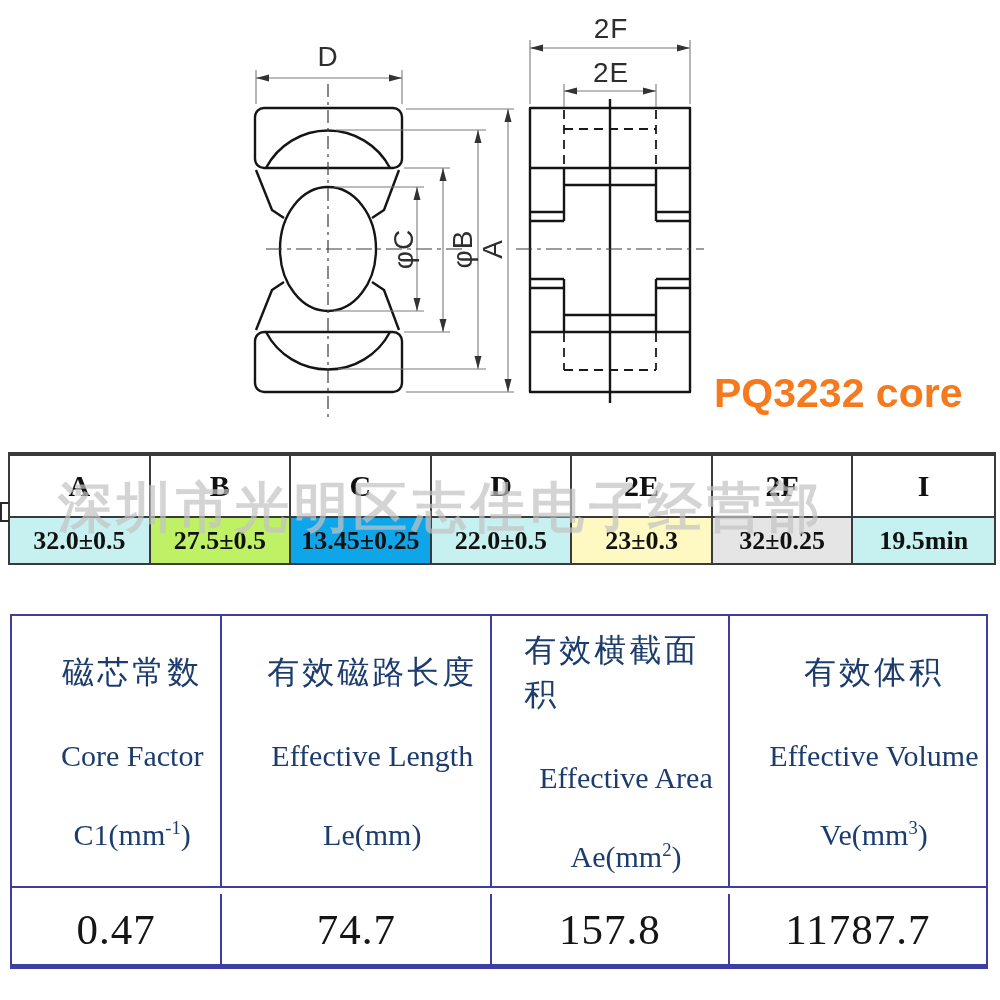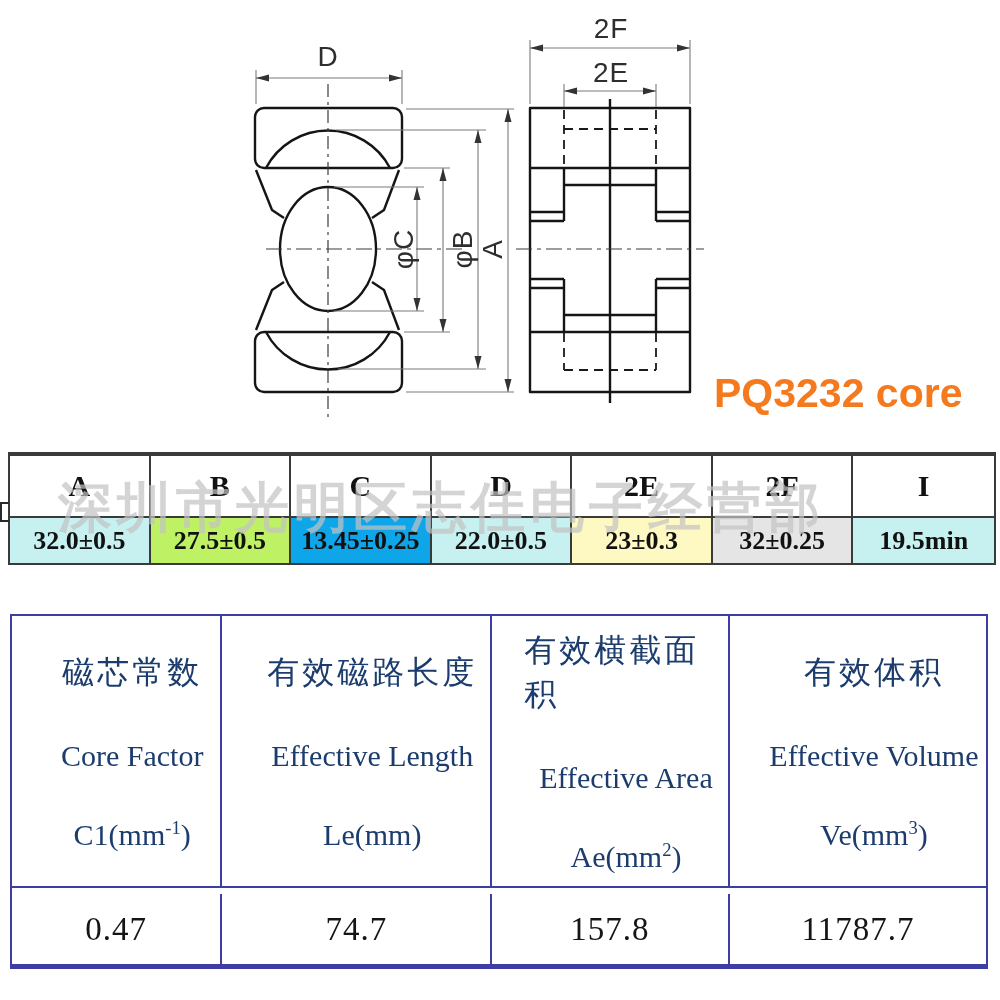--- a/index.html
+++ b/index.html
@@ -51,21 +51,21 @@
               grid-template-rows:272px 76px;
               font-family:"Liberation Serif","DejaVu Serif",serif;}
   .pcell{border-right:2px solid #3d3da4;display:flex;flex-direction:column;
          align-items:center;justify-content:center;}
   .pcell:nth-child(4n){border-right:none;}
   .phead{border-bottom:2px solid #3d3da4;gap:44px;color:#1b3c6d;padding-left:32px;}
   .phead .cn{font-size:32px;letter-spacing:3px;}
   .phead .en{font-size:30px;}
   .phead .sym{font-size:30px;}
   .phead sup{font-size:0.62em;}
-  .pval{font-size:33px;color:#151515;letter-spacing:1px;margin-top:6px;}
+  .pval{font-size:43px;color:#151515;letter-spacing:1px;margin-top:6px;}
 </style>
 </head>
 <body>
 
 <div id="page">
 
   <svg id="drawing" width="1000" height="445" viewBox="0 0 1000 445">
 
     <g>
       <rect class="outline" x="255" y="108" width="147" height="60" rx="9"></rect>

